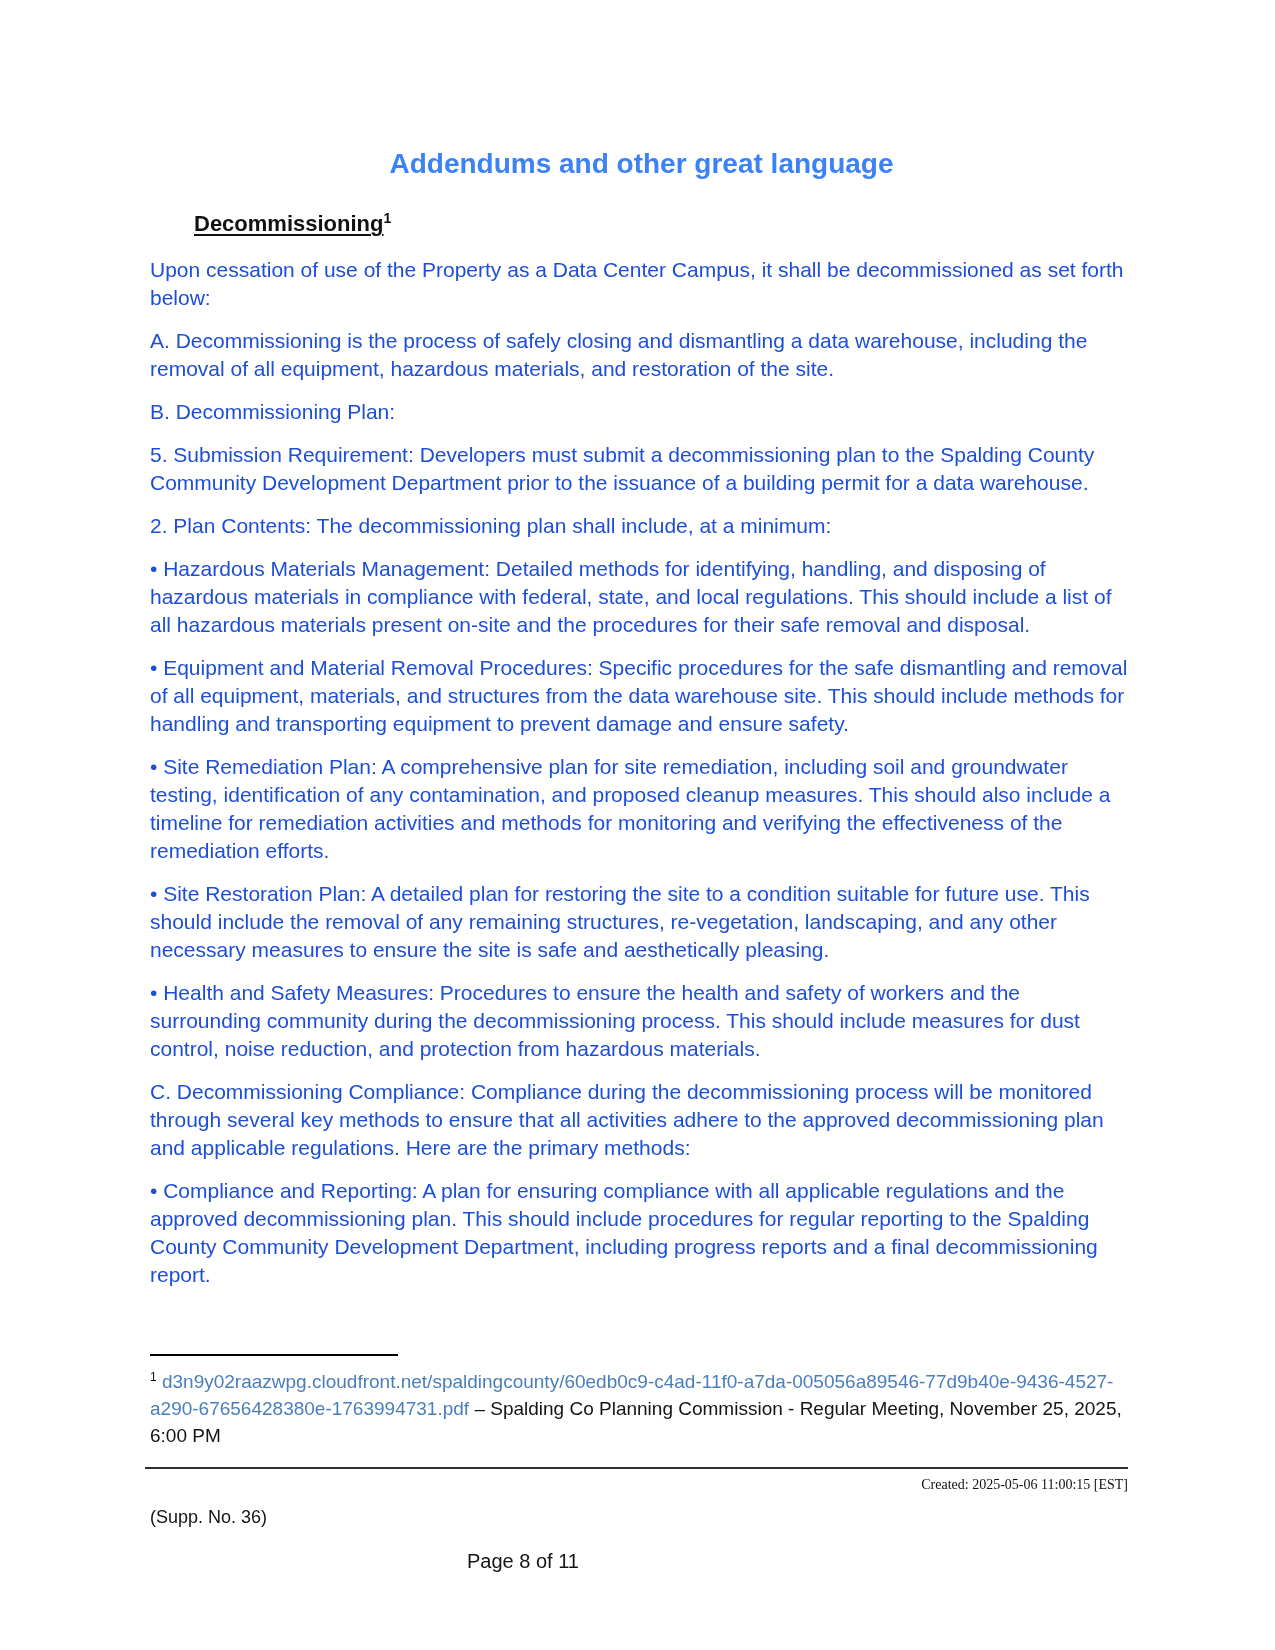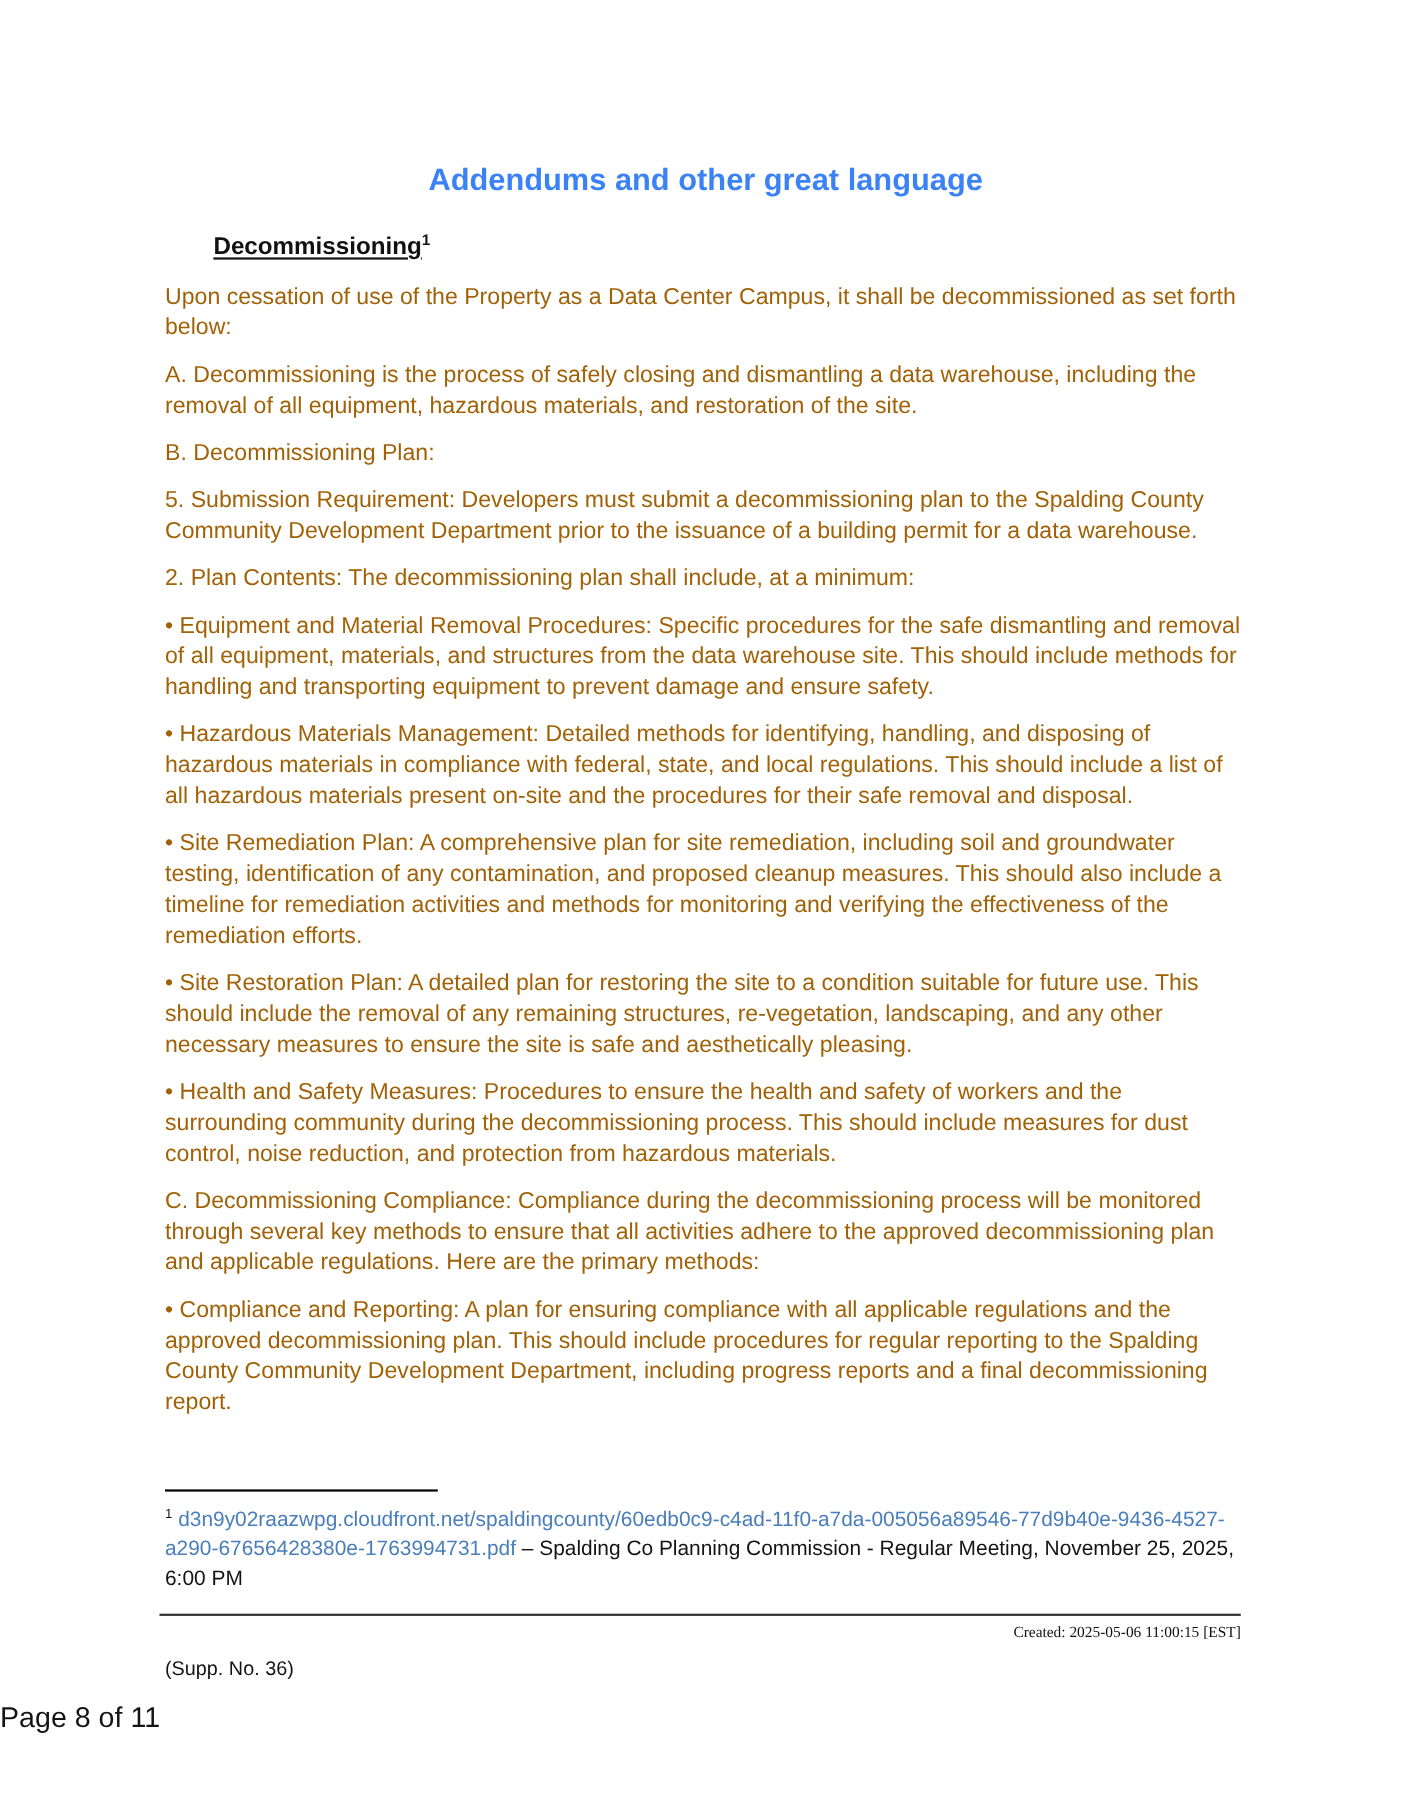--- a/index.html
+++ b/index.html
@@ -43,21 +43,21 @@
   h2.section-heading sup {
     font-size: 14px;
     font-weight: bold;
     vertical-align: super;
     line-height: 0;
   }
   p.body-para {
     font-size: 21px;
     line-height: 28px;
     margin: 0 0 15px 0;
-    color: #a16207;
+    color: #1d4ed8;
   }
   .footnote-area {
     position: absolute;
     top: 1354px;
     left: 150px;
     width: 983px;
   }
   .footnote-sep {
     width: 248px;
     height: 2px;
@@ -107,44 +107,44 @@
     left: 150px;
     font-size: 18px;
     line-height: 26px;
     color: #141414;
   }
   .page-number {
     position: absolute;
     top: 1548px;
     left: 0;
     width: 1046px;
-    text-align: left;
-    font-size: 26px;
+    text-align: center;
+    font-size: 20px;
     line-height: 26px;
     color: #141414;
   }
 </style>
 </head>
 <body>
 
 <div class="page">
 
   <div class="content">
 
     <h1 class="doc-title">Addendums and other great language</h1>
 
     <h2 class="section-heading"><span class="hd-text">Decommissioning</span><sup>1</sup></h2>
 
     <p class="body-para">Upon cessation of use of the Property as a Data Center Campus, it shall be decommissioned as set forth below:</p>
     <p class="body-para">A. Decommissioning is the process of safely closing and dismantling a data warehouse, including the removal of all equipment, hazardous materials, and restoration of the site.</p>
     <p class="body-para">B. Decommissioning Plan:</p>
     <p class="body-para">5. Submission Requirement: Developers must submit a decommissioning plan to the Spalding County Community Development Department prior to the issuance of a building permit for a data warehouse.</p>
     <p class="body-para">2. Plan Contents: The decommissioning plan shall include, at a minimum:</p>
+    <p class="body-para">• Hazardous Materials Management: Detailed methods for identifying, handling, and disposing of hazardous materials in compliance with federal, state, and local regulations. This should include a list of all hazardous materials present on-site and the procedures for their safe removal and disposal.</p>
     <p class="body-para">• Equipment and Material Removal Procedures: Specific procedures for the safe dismantling and removal of all equipment, materials, and structures from the data warehouse site. This should include methods for handling and transporting equipment to prevent damage and ensure safety.</p>
-    <p class="body-para">• Hazardous Materials Management: Detailed methods for identifying, handling, and disposing of hazardous materials in compliance with federal, state, and local regulations. This should include a list of all hazardous materials present on-site and the procedures for their safe removal and disposal.</p>
     <p class="body-para">• Site Remediation Plan: A comprehensive plan for site remediation, including soil and groundwater testing, identification of any contamination, and proposed cleanup measures. This should also include a timeline for remediation activities and methods for monitoring and verifying the effectiveness of the remediation efforts.</p>
     <p class="body-para">• Site Restoration Plan: A detailed plan for restoring the site to a condition suitable for future use. This should include the removal of any remaining structures, re-vegetation, landscaping, and any other necessary measures to ensure the site is safe and aesthetically pleasing.</p>
     <p class="body-para">• Health and Safety Measures: Procedures to ensure the health and safety of workers and the surrounding community during the decommissioning process. This should include measures for dust control, noise reduction, and protection from hazardous materials.</p>
     <p class="body-para">C. Decommissioning Compliance: Compliance during the decommissioning process will be monitored through several key methods to ensure that all activities adhere to the approved decommissioning plan and applicable regulations. Here are the primary methods:</p>
     <p class="body-para">• Compliance and Reporting: A plan for ensuring compliance with all applicable regulations and the approved decommissioning plan. This should include procedures for regular reporting to the Spalding County Community Development Department, including progress reports and a final decommissioning report.</p>
 
   </div>
 
   <div class="footnote-area">
     <div class="footnote-sep"></div>

